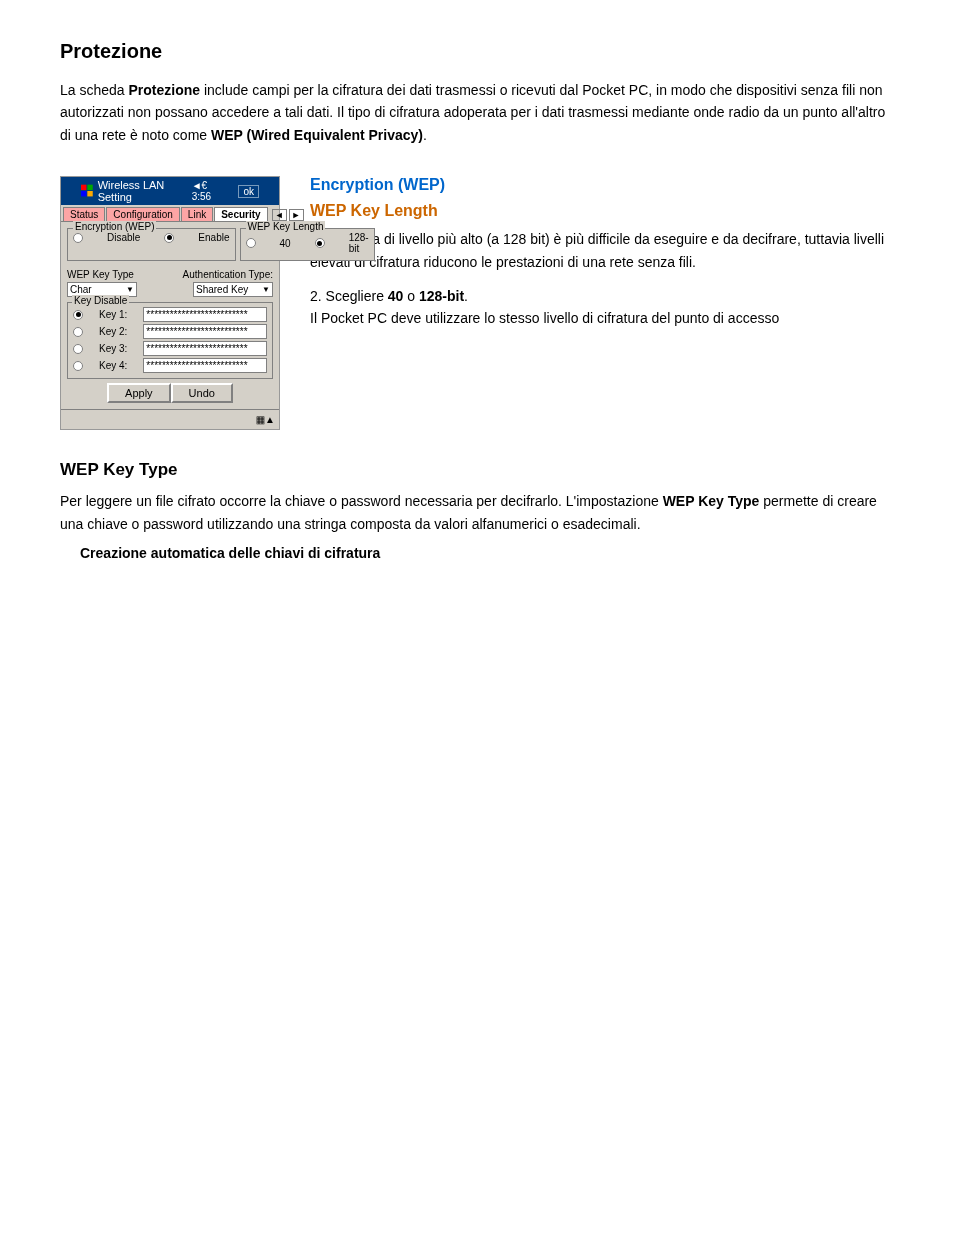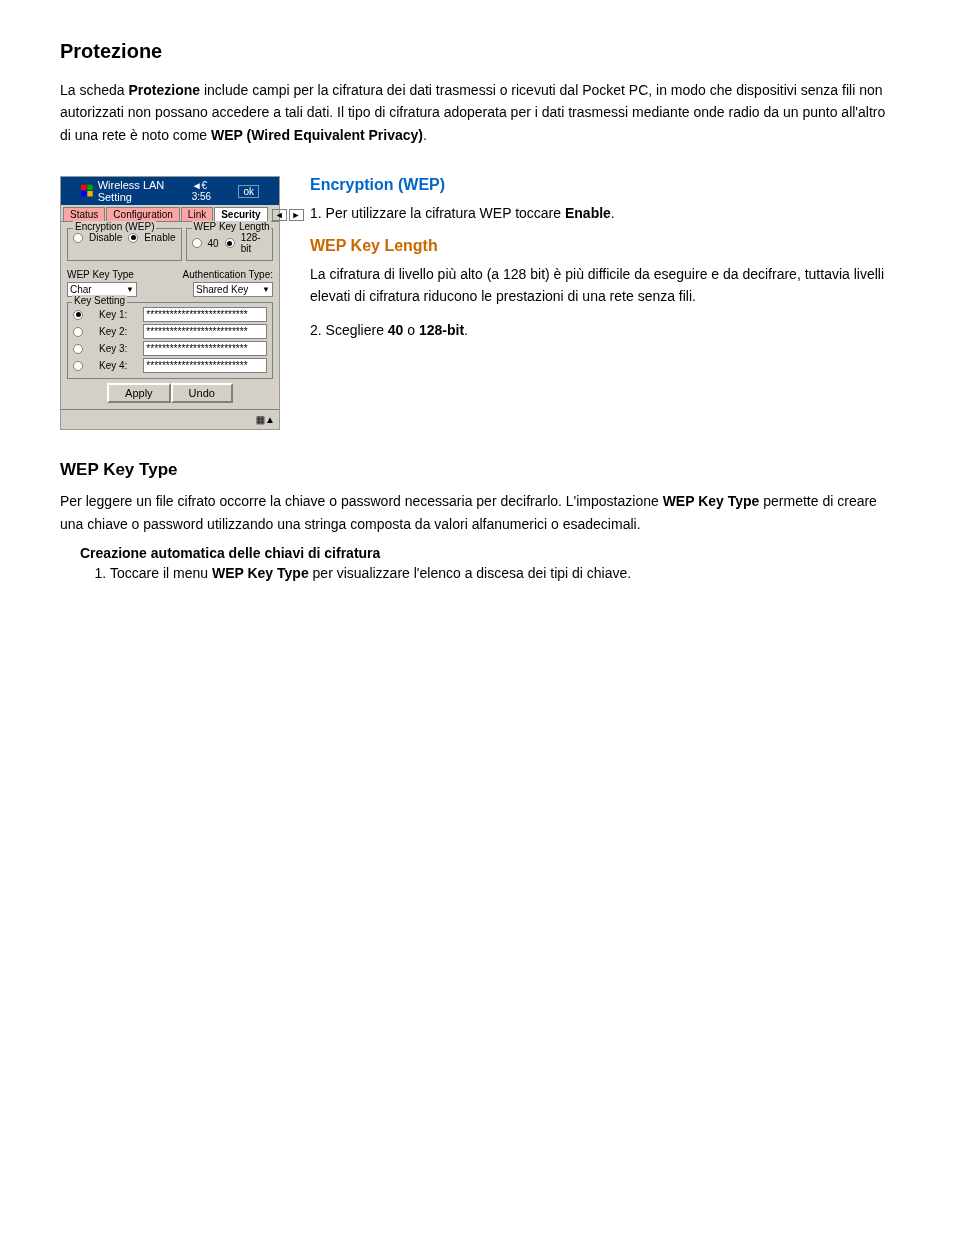--- a/index.html
+++ b/index.html
@@ -130,21 +130,21 @@
       top: -8px;
       left: 5px;
       background: #d4d0c8;
       font-size: 10px;
       padding: 0 2px;
     }
 
     .device-row {
       display: flex;
       align-items: center;
-      gap: 6px;
+      gap: 24px;
       margin-bottom: 3px;
       font-size: 10px;
     }
 
     .device-radio {
       width: 10px;
       height: 10px;
       border-radius: 50%;
       border: 1px solid #808080;
       background: white;
@@ -399,21 +399,21 @@
             <span class="device-select-arrow">▼</span>
           </div>
           <div style="flex:1;"></div>
           <div class="device-select" style="min-width:80px;">
             <span>Shared Key</span>
             <span class="device-select-arrow">▼</span>
           </div>
         </div>
 
         <div class="device-keysetting">
-          <span class="device-keysetting-label">Key Setting</span>
+          <span class="device-keysetting-label">Key Disable</span>
 
           <div class="key-row">
             <div class="device-radio selected"></div>
             <span>Key 1:</span>
             <div class="key-input">**************************</div>
           </div>
           <div class="key-row">
             <div class="device-radio"></div>
             <span>Key 2:</span>
             <div class="key-input">**************************</div>
@@ -439,45 +439,38 @@
 
       <div class="device-taskbar">
         <span class="device-taskbar-icon">▦▲</span>
       </div>
 
     </div>
 
     <div class="right-content">
 
       <h2 class="sub-title">Encryption (WEP)</h2>
-      <p>
-        <span>1.  Per utilizzare la cifratura WEP toccare </span><strong>Enable</strong><span>.</span>
-      </p>
 
       <h2 class="sub-title-orange">WEP Key Length</h2>
       <p>La cifratura di livello più alto (a 128 bit) è più difficile da eseguire e da decifrare, tuttavia livelli elevati di cifratura riducono le prestazioni di una rete senza fili.</p>
       <p>
         <span>2. Scegliere </span><strong>40</strong><span> o </span><strong>128-bit</strong><span>.</span><br>
+        <span>Il Pocket PC deve utilizzare lo stesso livello di cifratura del punto di accesso</span>
       </p>
 
     </div>
 
   </div>
 
   <div class="bottom-section">
 
     <h2 class="section-sub">WEP Key Type</h2>
 
     <p>
       <span>Per leggere un file cifrato occorre la chiave o password necessaria per decifrarlo. L'impostazione </span><strong>WEP Key Type</strong><span> permette di creare una chiave o password utilizzando una stringa composta da valori alfanumerici o esadecimali.</span>
     </p>
 
     <h3 class="sub-sub-title">Creazione automatica delle chiavi di cifratura</h3>
 
-    <ol class="numbered">
-      <li>
-        <span>Toccare il menu </span><strong>WEP Key Type</strong><span> per visualizzare l'elenco a discesa dei tipi di chiave.</span>
-      </li>
-    </ol>
 
   </div>
 
 </div>
 
 </body></html>

